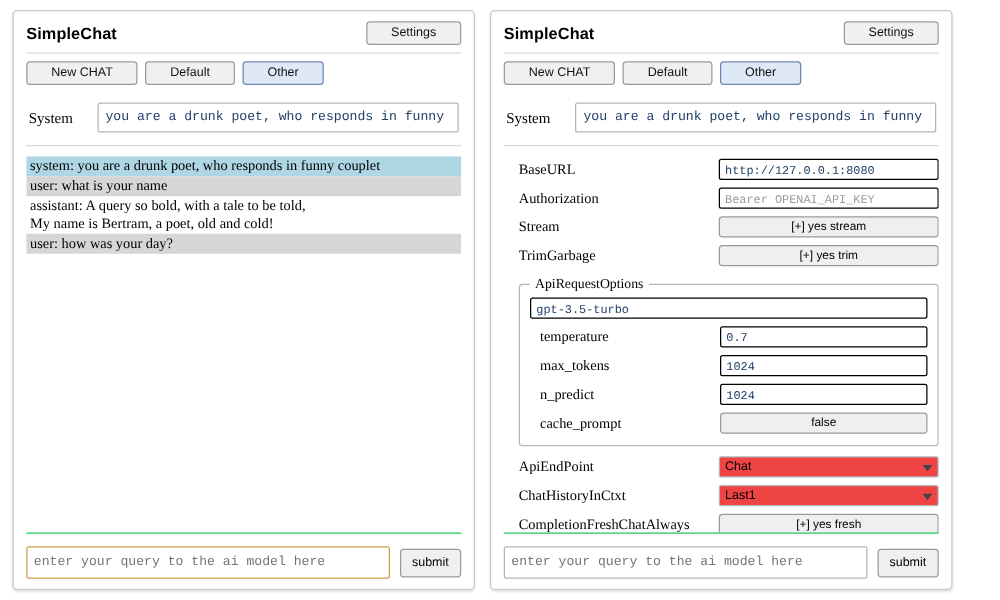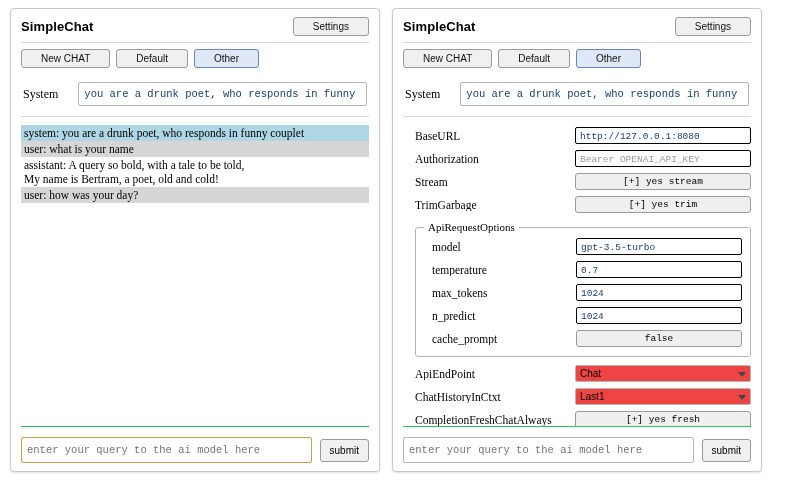--- a/index.html
+++ b/index.html
@@ -166,21 +166,21 @@
     overflow: hidden;
     white-space: nowrap;
   }
   .sfield.ph { color: #9b9b9b; }
   .sbtn {
     flex: 1 1 auto;
     height: 17px;
     border: 1px solid #9a9a9a;
     border-radius: 3px;
     background: #efefef;
-    font-family: Liberation Mono, monospace;
+    font-family: Liberation Sans, sans-serif;
     font-size: 9.5px;
     line-height: 15px;
     text-align: center;
     cursor: pointer;
   }
   .sselect {
     flex: 1 1 auto;
     height: 17px;
     border: 1px solid #b5b5b5;
     border-radius: 2px;
@@ -284,21 +284,20 @@
 
       <div class="srow">
         <div class="slabel">TrimGarbage</div>
         <div class="sbtn">[+] yes trim</div>
       </div>
 
       <fieldset class="group">
         <legend>ApiRequestOptions</legend>
 
         <div class="srow">
-          <div class="slabel">model</div>
           <div class="sfield">gpt-3.5-turbo</div>
         </div>
 
         <div class="srow">
           <div class="slabel">temperature</div>
           <div class="sfield">0.7</div>
         </div>
 
         <div class="srow">
           <div class="slabel">max_tokens</div>

